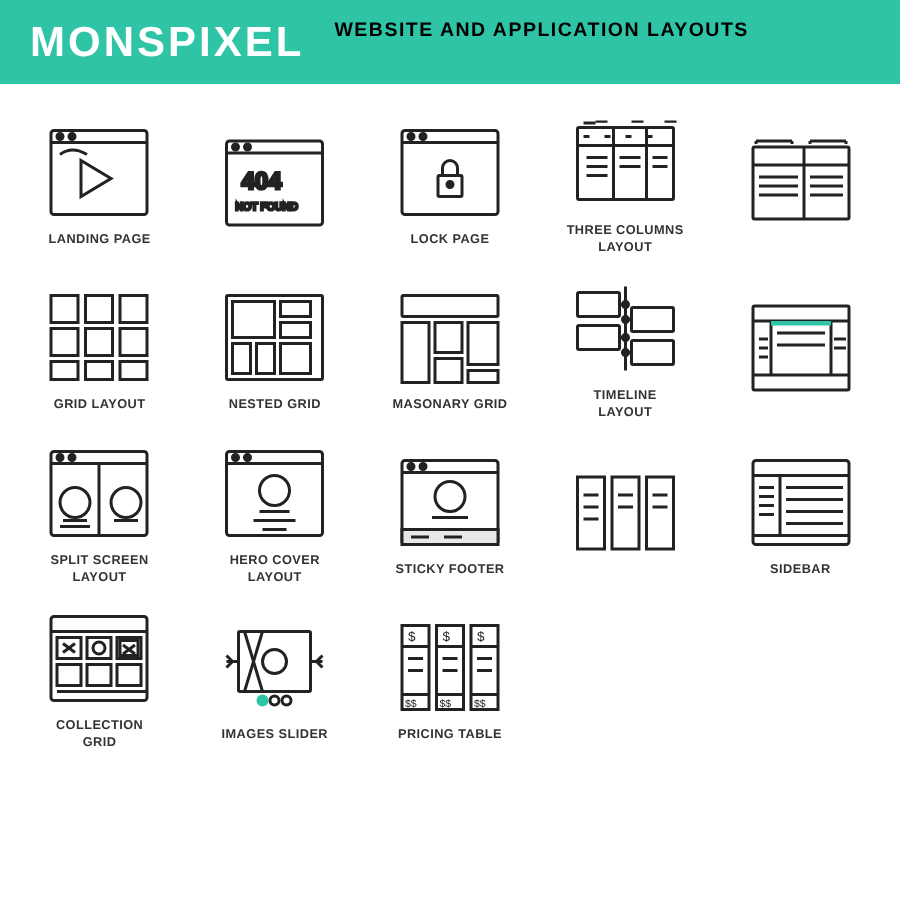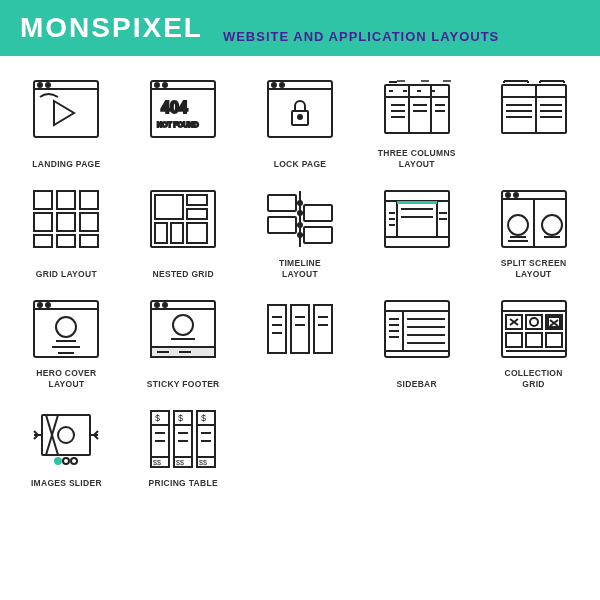--- a/index.html
+++ b/index.html
@@ -7,31 +7,31 @@
       width: 600px;
       height: 600px;
       font-family: 'Arial', sans-serif;
       background: #fff;
       overflow: hidden;
     }
     .header {
       background: #2ec4a5;
       padding: 12px 20px;
       display: flex;
-      align-items: flex-end;
+      align-items: flex-start;
       gap: 20px;
     }
     .header-logo {
       font-size: 28px;
       font-weight: 900;
       color: #fff;
       letter-spacing: 2px;
     }
     .header-subtitle {
-      color: #4c1d95;
+      color: #000000;
     }
     .header-subtitle .main {
       font-size: 13px;
       font-weight: 700;
       letter-spacing: 1px;
     }
     .header-subtitle .sub {
       font-size: 10px;
       letter-spacing: 0.5px;
       opacity: 0.9;
@@ -40,21 +40,21 @@
       display: grid;
       grid-template-columns: repeat(5, 1fr);
       gap: 0;
       padding: 10px 8px;
       background: #fff;
     }
     .icon-cell {
       display: flex;
       flex-direction: column;
       align-items: center;
-      justify-content: space-between;
+      justify-content: center;
       padding: 8px 4px 6px;
       text-align: center;
     }
     .icon-box {
       width: 80px;
       height: 70px;
       display: flex;
       align-items: center;
       justify-content: center;
     }
@@ -189,20 +189,33 @@
     <rect x="4" y="4" width="64" height="56" rx="1"></rect>
     <rect x="8" y="8" width="28" height="24"></rect>
     <rect x="40" y="8" width="20" height="10"></rect>
     <rect x="40" y="22" width="20" height="10"></rect>
     <rect x="8" y="36" width="12" height="20"></rect>
     <rect x="24" y="36" width="12" height="20"></rect>
     <rect x="40" y="36" width="20" height="20"></rect>
   </svg>
       </div>
       <div class="icon-label">NESTED GRID</div>
+    </div>
+    <div class="icon-cell">
+      <div class="icon-box">
+        <svg viewBox="0 0 72 64" fill="none" stroke="#222" stroke-width="2">
+    <rect x="4" y="4" width="64" height="14" rx="1"></rect>
+    <rect x="4" y="22" width="18" height="40"></rect>
+    <rect x="26" y="22" width="18" height="20"></rect>
+    <rect x="26" y="46" width="18" height="16"></rect>
+    <rect x="48" y="22" width="20" height="28"></rect>
+    <rect x="48" y="54" width="20" height="8"></rect>
+  </svg>
+      </div>
+      <div class="icon-label">MASONARY GRID</div>
     </div>
     <div class="icon-cell">
       <div class="icon-box">
         <svg viewBox="0 0 72 64" fill="none" stroke="#222" stroke-width="2">
     <rect x="4" y="8" width="28" height="16" rx="1"></rect>
     <rect x="4" y="30" width="28" height="16" rx="1"></rect>
     <rect x="40" y="18" width="28" height="16" rx="1"></rect>
     <rect x="40" y="40" width="28" height="16" rx="1"></rect>
     <line x1="36" y1="4" x2="36" y2="60"></line>
     <line x1="32" y1="16" x2="36" y2="16"></line>

